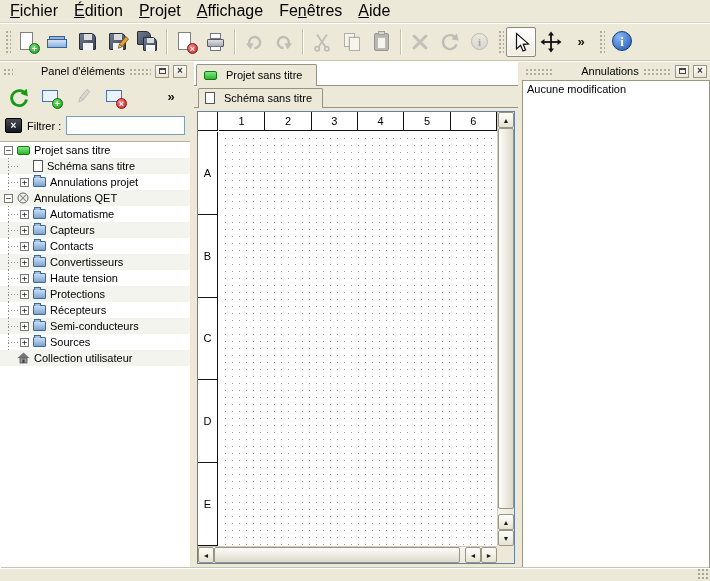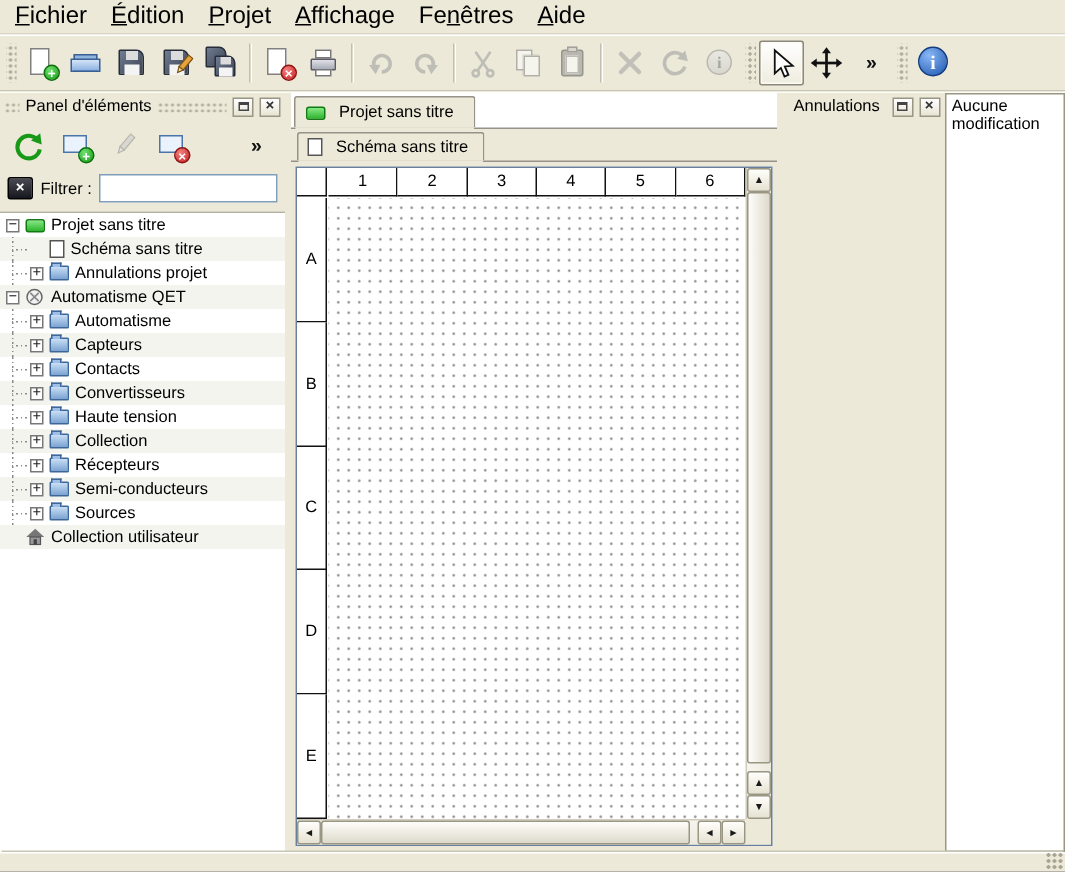--- a/index.html
+++ b/index.html
@@ -71,27 +71,27 @@
   .clipp { left:7px; top:7px; width:9px; height:12px; background:#fff; border:1px solid #999; }
   .chv { left:0; top:0; width:24px; height:24px; text-align:center;
          font:bold 13px/23px "Liberation Sans",sans-serif; color:#111; }
 
   
   .main { flex:1; display:flex; min-height:0; border-top:1px solid #fdfdf8; }
   .splitter { width:4px; flex:none; }
 
   
   .dock-left  { width:190px; flex:none; display:flex; flex-direction:column; min-height:0; }
-  .dock-right { width:188px; flex:none; display:flex; min-height:0; }
+  .dock-right { width:188px; flex:none; display:flex; flex-direction:column; min-height:0; }
   .dock-title { height:18px; flex:none; display:flex; align-items:center; gap:4px; padding:0 3px; }
   .grip { height:7px; background-image:radial-gradient(#b3af9f 1px, transparent 1.1px);
           background-size:4px 4px; }
   .grip.g1 { width:10px; flex:none; }
   .grip.gfill { flex:1; }
-  .dock-title-text { flex:none; font-size:11px; }
+  .dock-title-text { flex:none; font-size:11px;margin-left:24px; }
   .dbtn { width:14px; height:13px; flex:none; border:1px solid #9a9684;
           background:linear-gradient(#ffffff,#e8e4d4); display:flex; align-items:center;
           justify-content:center; color:#333; }
   .dbtn .winico { width:7px; height:6px; border:1px solid #444; border-top-width:2px; }
   .dbtn.close::before { content:"×"; font:bold 10px/1 "Liberation Sans",sans-serif; }
 
   .panel-toolbar { height:34px; flex:none; display:flex; align-items:center; gap:2px; padding:2px 4px; }
 
   .filter-row { height:27px; flex:none; display:flex; align-items:center; gap:5px; padding:0 5px 4px 5px; }
   .filter-clear { flex:none; width:17px; height:15px; border:1px solid #000; border-radius:2px;
@@ -438,21 +438,21 @@
             <span class="tlabel">Annulations projet</span>
           </div>
           <div class="trow alt" style="padding-left: 4px;">
             <span class="exp">−</span>
             <span class="ti ti-qet">
               <svg width="12" height="12" viewBox="0 0 12 12">
                 <circle cx="6" cy="6" r="5" fill="#f2f2f2" stroke="#666"></circle>
                 <path d="M3.2 3.2 L8.8 8.8 M8.8 3.2 L3.2 8.8" stroke="#888" stroke-width="1.1"></path>
               </svg>
             </span>
-            <span class="tlabel">Automatisme QET</span>
+            <span class="tlabel">Annulations QET</span>
           </div>
           <div class="trow" style="padding-left: 20px;">
             <span class="vline" style="left: 8px;"></span>
             <span class="hline" style="left: 8px;"></span>
             <span class="exp">+</span>
             <span class="ti ti-folder"></span>
             <span class="tlabel">Automatisme</span>
           </div>
           <div class="trow alt" style="padding-left: 20px;">
             <span class="vline" style="left: 8px;"></span>
@@ -480,21 +480,21 @@
             <span class="hline" style="left: 8px;"></span>
             <span class="exp">+</span>
             <span class="ti ti-folder"></span>
             <span class="tlabel">Haute tension</span>
           </div>
           <div class="trow alt" style="padding-left: 20px;">
             <span class="vline" style="left: 8px;"></span>
             <span class="hline" style="left: 8px;"></span>
             <span class="exp">+</span>
             <span class="ti ti-folder"></span>
-            <span class="tlabel">Collection</span>
+            <span class="tlabel">Protections</span>
           </div>
           <div class="trow" style="padding-left: 20px;">
             <span class="vline" style="left: 8px;"></span>
             <span class="hline" style="left: 8px;"></span>
             <span class="exp">+</span>
             <span class="ti ti-folder"></span>
             <span class="tlabel">Récepteurs</span>
           </div>
           <div class="trow alt" style="padding-left: 20px;">
             <span class="vline" style="left: 8px;"></span>

